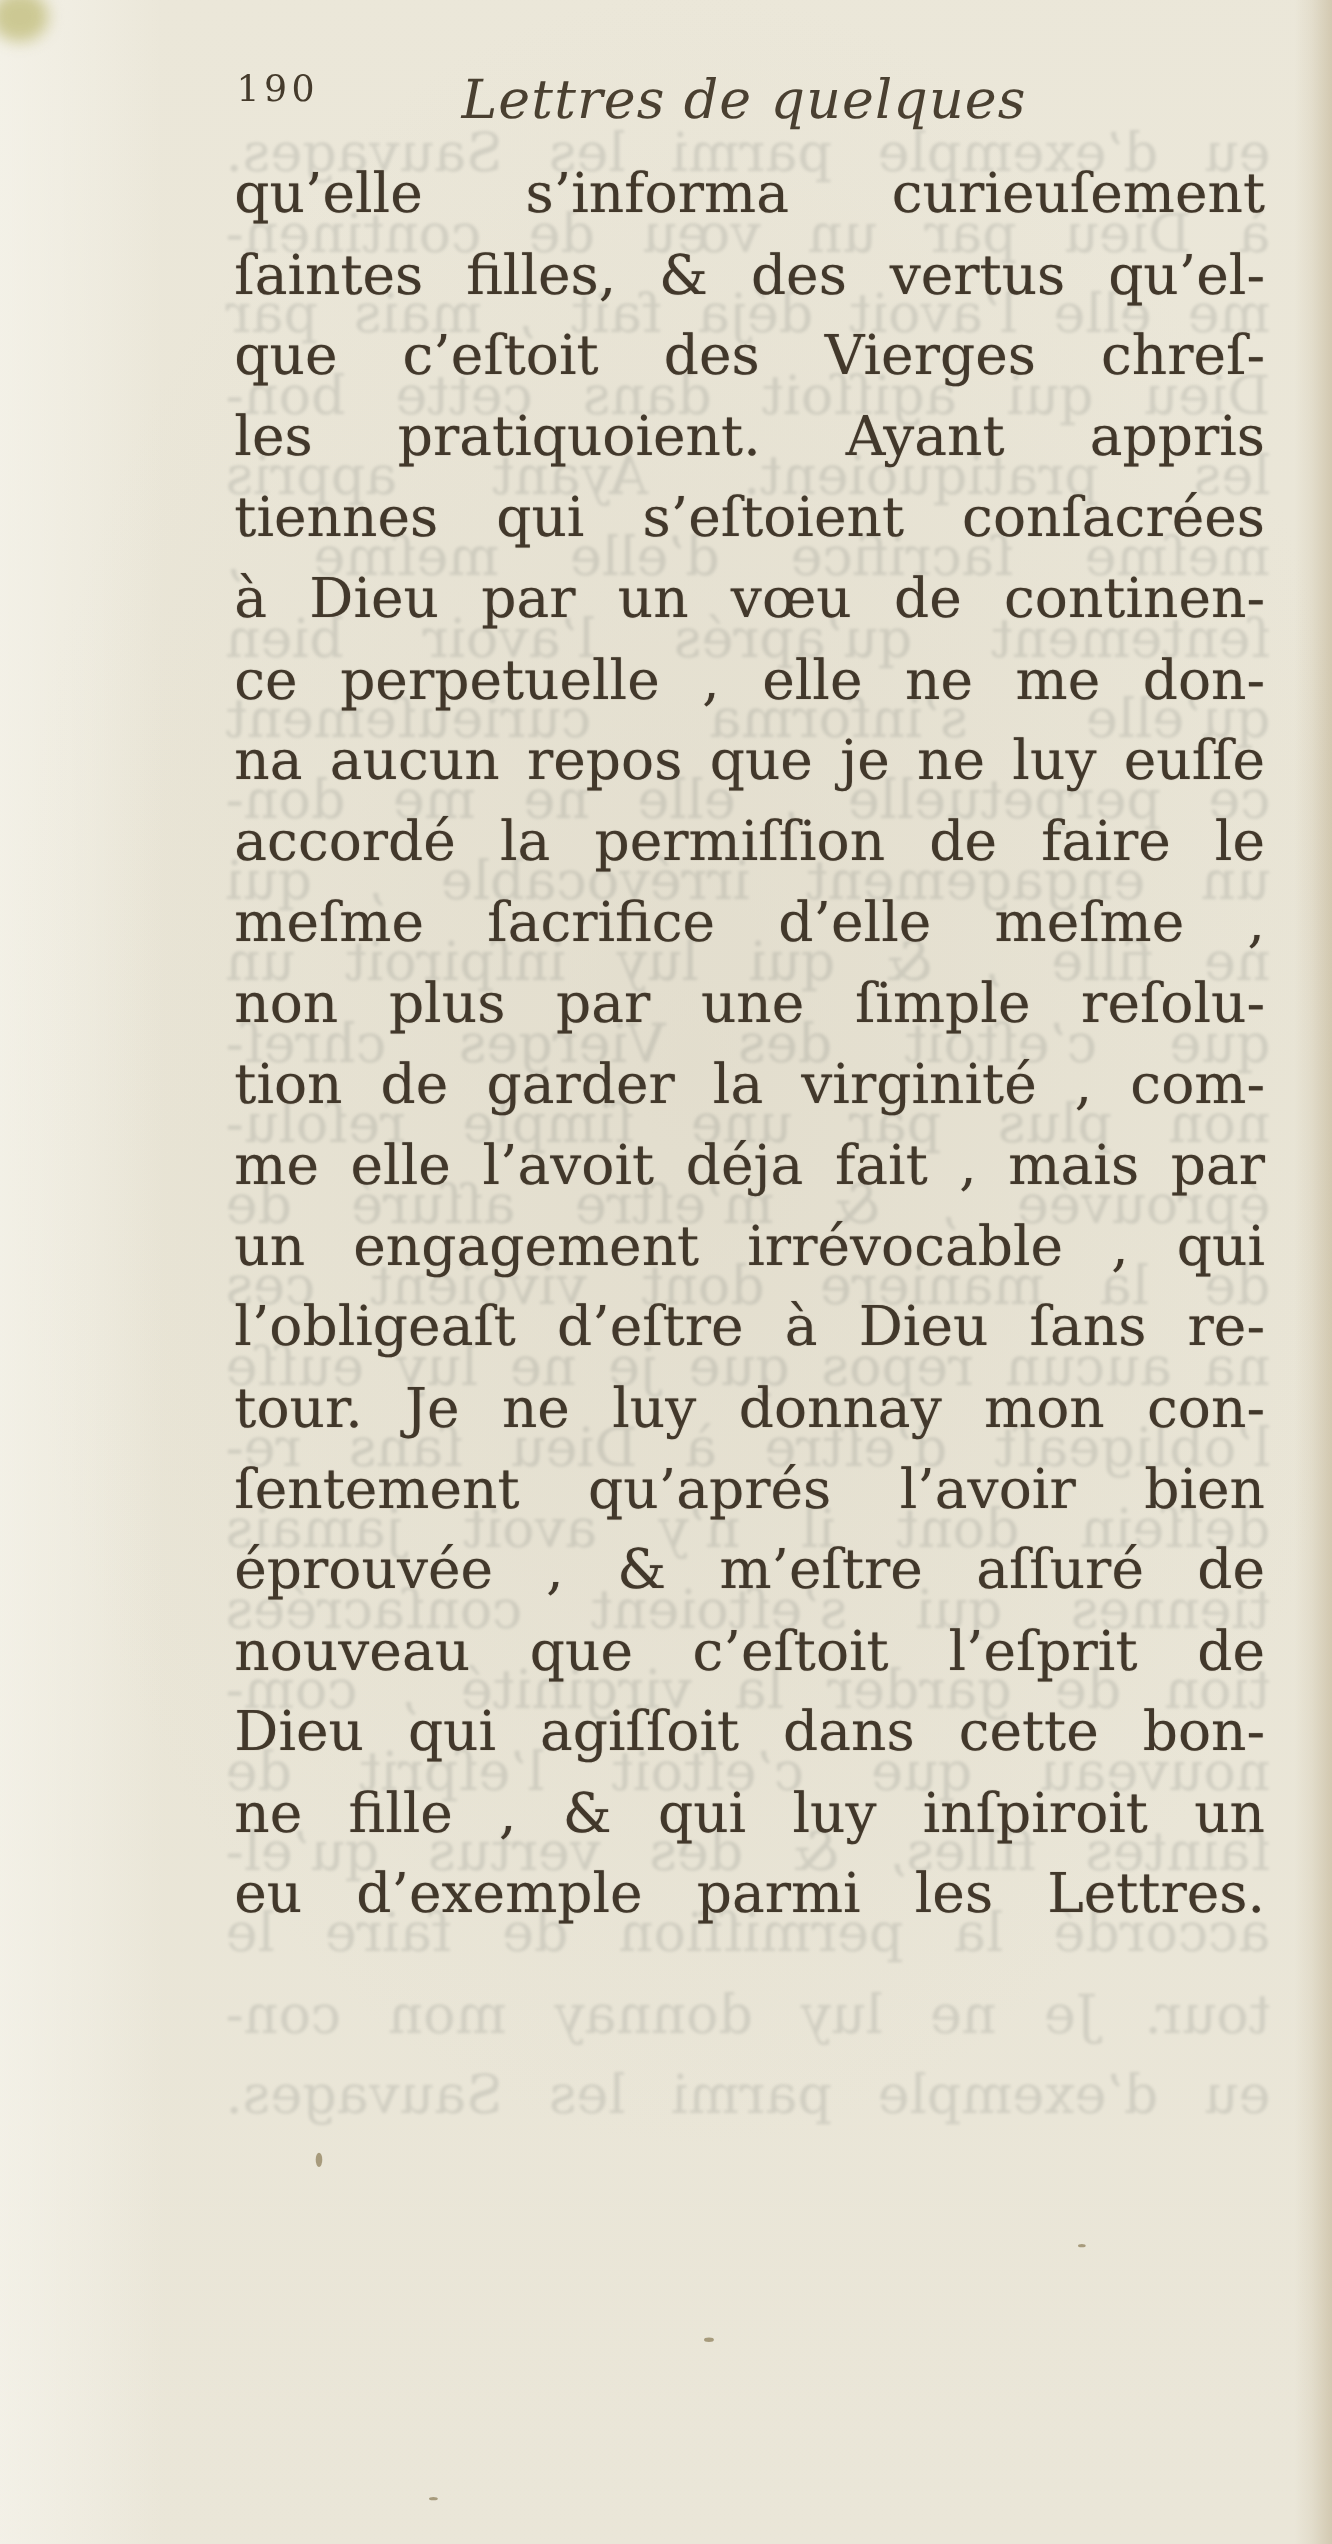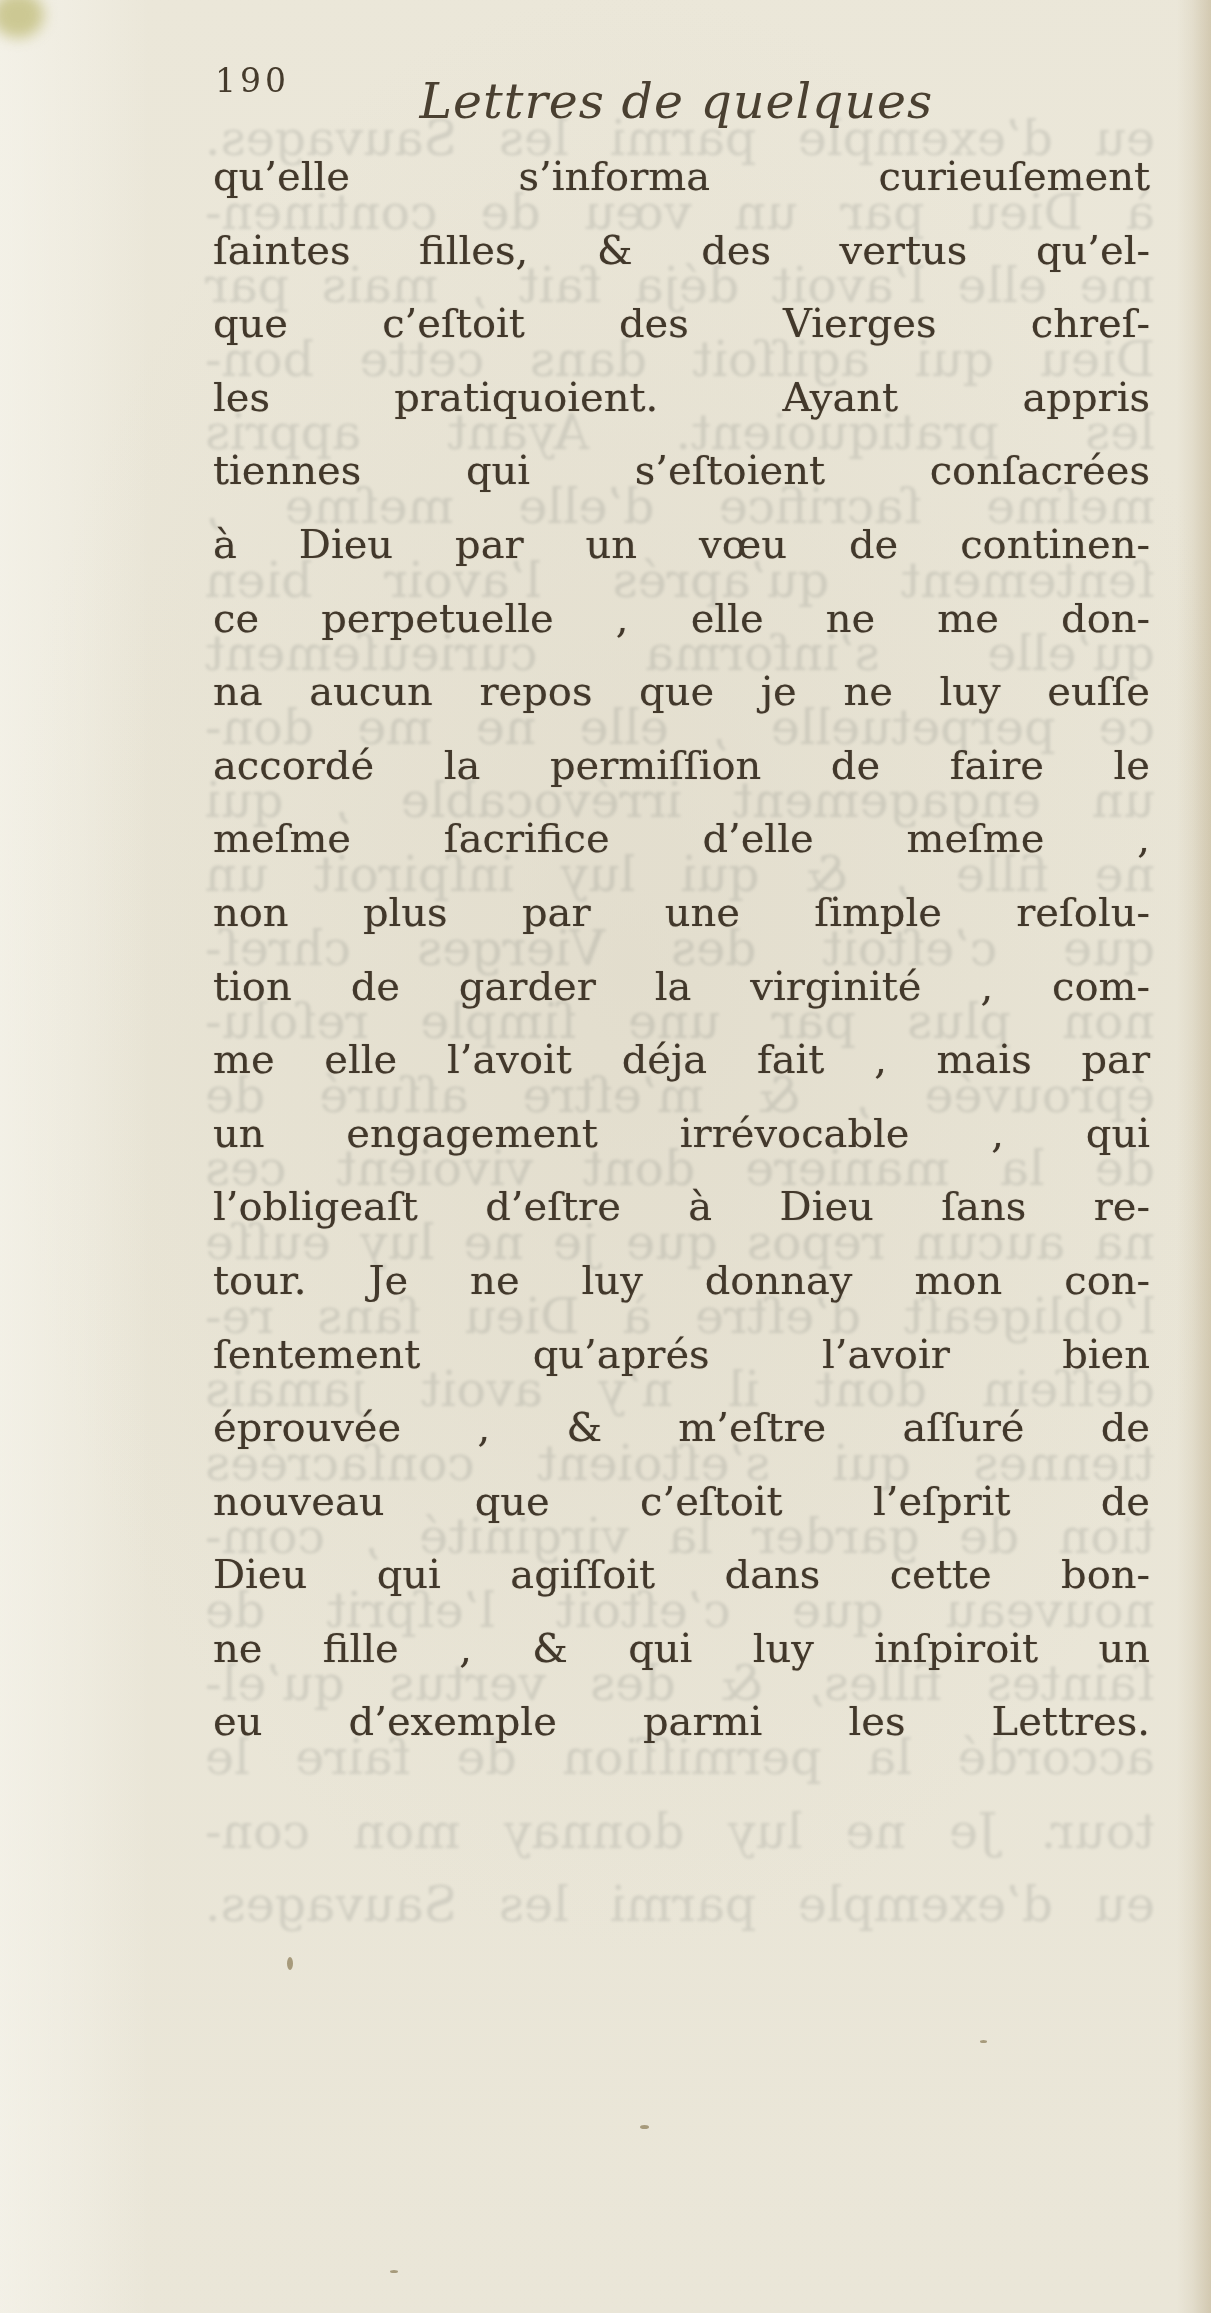--- a/index.html
+++ b/index.html
@@ -41,33 +41,33 @@
     position: absolute;
     left: 213px; top: 57px; width: 937px; height: 64px;
     color: #40372a;
   }
   .page-number {
     position: absolute; left: 2px; top: 4px;
     font-size: 33px; letter-spacing: 4px;
     color: #453b2c;
   }
   .running-title {
-    position: absolute; left: 50%; top: 16px; transform: translateX(-51%);
+    position: absolute; left: 50%; top: 5px; transform: translateX(-51%);
     font-style: italic;
     font-size: 49px;
     letter-spacing: 1px;
     white-space: nowrap;
     color: #4a4031;
   }
 
   .text-block {
     position: absolute;
     left: 213px; top: 140px; width: 937px;
     color: #42382b;
-    font-size: 40px;
+    font-size: 50px;
     line-height: 73.6px;
     text-shadow: 0 0 1px rgba(64,52,38,0.45);
   }
   .text-line {
     height: 73.6px;
     white-space: nowrap;
     text-align: justify;
     text-align-last: justify;
   }
 

